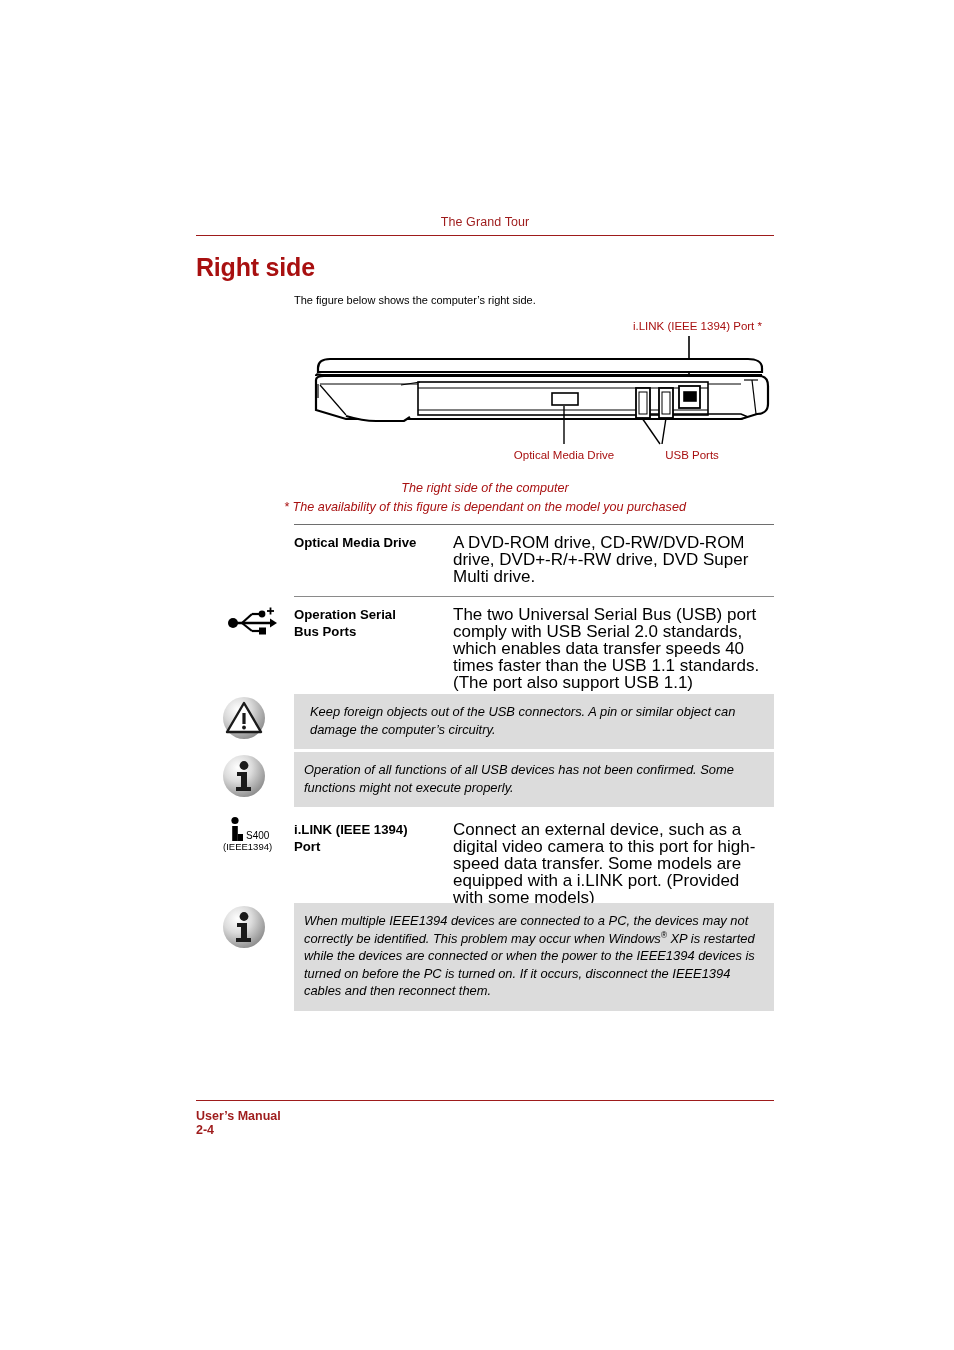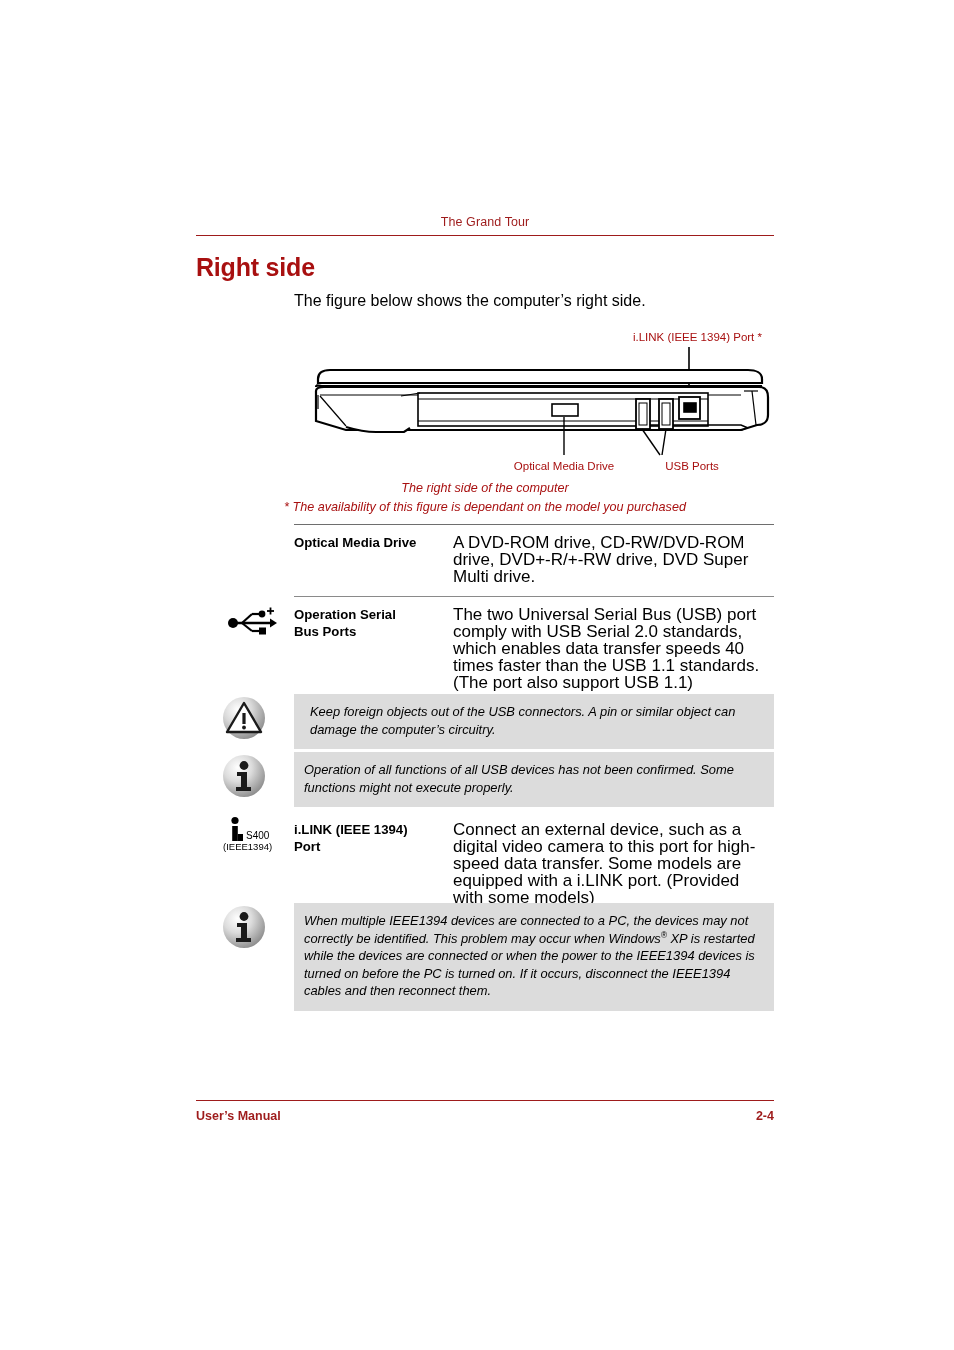--- a/index.html
+++ b/index.html
@@ -56,33 +56,32 @@
     font-weight: bold;
     color: #A81010;
     letter-spacing: -0.2px;
   }
 
   
   .intro {
     position: absolute;
     left: 294px;
     top: 292px;
-    font-size: 16px;
+    font-size: 11px;
     color: #000;
     line-height: 17px;
   }
 
   
   .figure {
     position: absolute;
     left: 196px;
     top: 318px;
     width: 578px;
     height: 152px;
-    margin-top: 11px;
   }
   .figure svg { display: block; }
 
   .fig-caption {
     position: absolute;
     left: 196px;
     top: 479px;
     width: 578px;
     text-align: center;
     font-size: 12.6px;
@@ -171,20 +170,21 @@
   }
   .footer {
     position: absolute;
     left: 196px;
     top: 1109px;
     width: 578px;
     font-size: 12.5px;
     color: #9E1B1B;
     display: flex;
     justify-content: space-between;
+    flex-direction: column;
   }
   .footer-left { font-weight: bold; }
   .footer-right { font-weight: bold; }
 </style>
 </head>
 <body>
 
 <div class="page">
 
   <div class="header">

